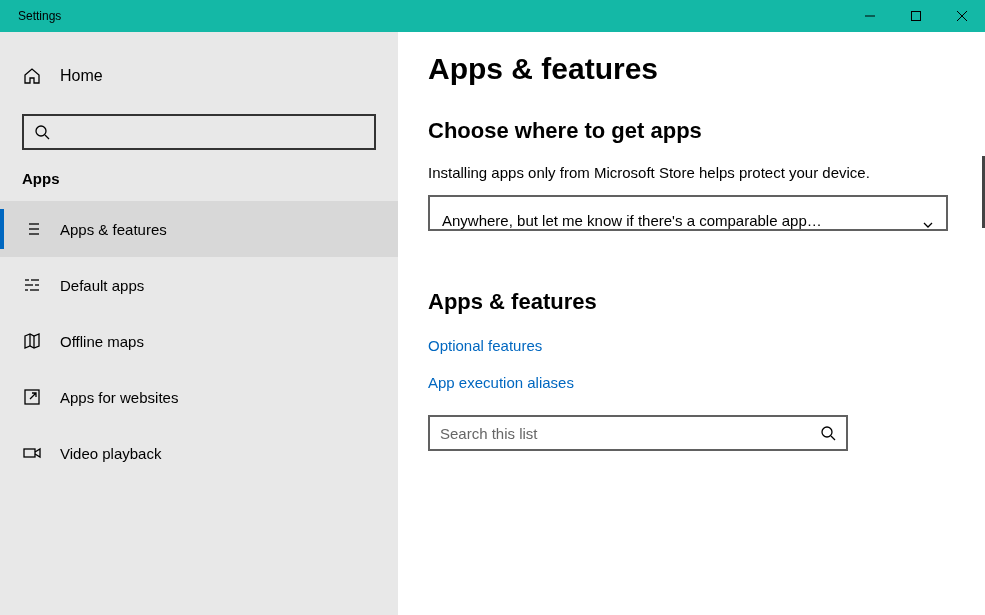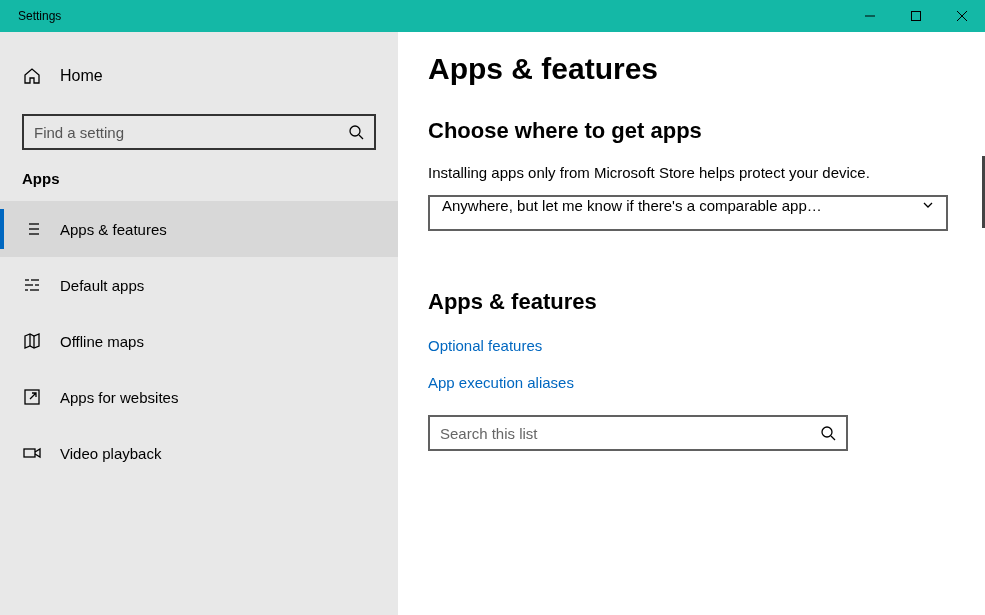--- a/index.html
+++ b/index.html
@@ -23,21 +23,21 @@
   .nav-item { display: flex; align-items: center; height: 56px; padding-left: 22px; gap: 18px; cursor: default; position: relative; }
   .nav-item .icon { width: 20px; height: 20px; display:flex; align-items:center; justify-content:center; }
   .nav-item-label { font-size: 15px; }
   .nav-item.active::before { content: ""; position: absolute; left: 0; top: 8px; bottom: 8px; width: 4px; background: #0067c0; }
   .nav-item.active { background: #d8d8d8; }
   .main { flex: 1; background: #fff; padding: 20px 0 0 30px; position: relative; overflow: hidden; }
   .main h1 { font-size: 30px; font-weight: 600; margin-bottom: 32px; }
   .main h2 { font-size: 22px; font-weight: 600; margin-bottom: 18px; }
   .main h3 { font-size: 22px; font-weight: 600; margin-top: 58px; margin-bottom: 22px; }
   .body-text { font-size: 15px; color: #000; line-height: 1.4; margin-bottom: 12px; max-width: 520px; }
-  .dropdown { border: 2px solid #616161; height: 36px; width: 520px; display: flex; align-items: flex-start; padding: 0 12px; justify-content: space-between; }
+  .dropdown { border: 2px solid #616161; height: 36px; width: 520px; display: flex; align-items: flex-end; padding: 0 12px; justify-content: space-between; }
   .dropdown-text { font-size: 15px; white-space: nowrap; overflow: hidden; text-overflow: ellipsis; }
   .chevron { width: 12px; height: 12px; }
   .link { color: #0067c0; font-size: 15px; margin-bottom: 20px; display: block; cursor: pointer; }
   .filter-search { border: 2px solid #616161; height: 36px; width: 420px; display: flex; align-items: center; padding: 8px 10px; margin-top: 24px; }
   .filter-search input { flex: 1; border: none; background: transparent; outline: none; font-size: 15px; color: #666; }
   .filter-search input::placeholder { color: #666; }
   .scroll-indicator { position: absolute; right: 0; top: 124px; width: 3px; height: 72px; background: #444; }
   svg { stroke: #000; fill: none; stroke-width: 1.3; }
 </style>
 </head>
@@ -70,21 +70,20 @@
     <div class="home-row">
       <span class="icon">
         <svg viewBox="0 0 20 20">
             <path d="M3 9 L10 3 L17 9 V17 H12 V12 H8 V17 H3 Z"></path>
           </svg>
       </span>
       <span class="home-label">Home</span>
     </div>
     <div class="search-wrap">
       <div class="search-box">
-        <input type="text" placeholder="Find a setting" style="">
         <span class="search-icon">
           <svg viewBox="0 0 16 16">
               <circle cx="7" cy="7" r="5"></circle>
               <line x1="11" y1="11" x2="15" y2="15"></line>
             </svg>
         </span>
       </div>
     </div>
     <div class="section-label">Apps</div>
 

